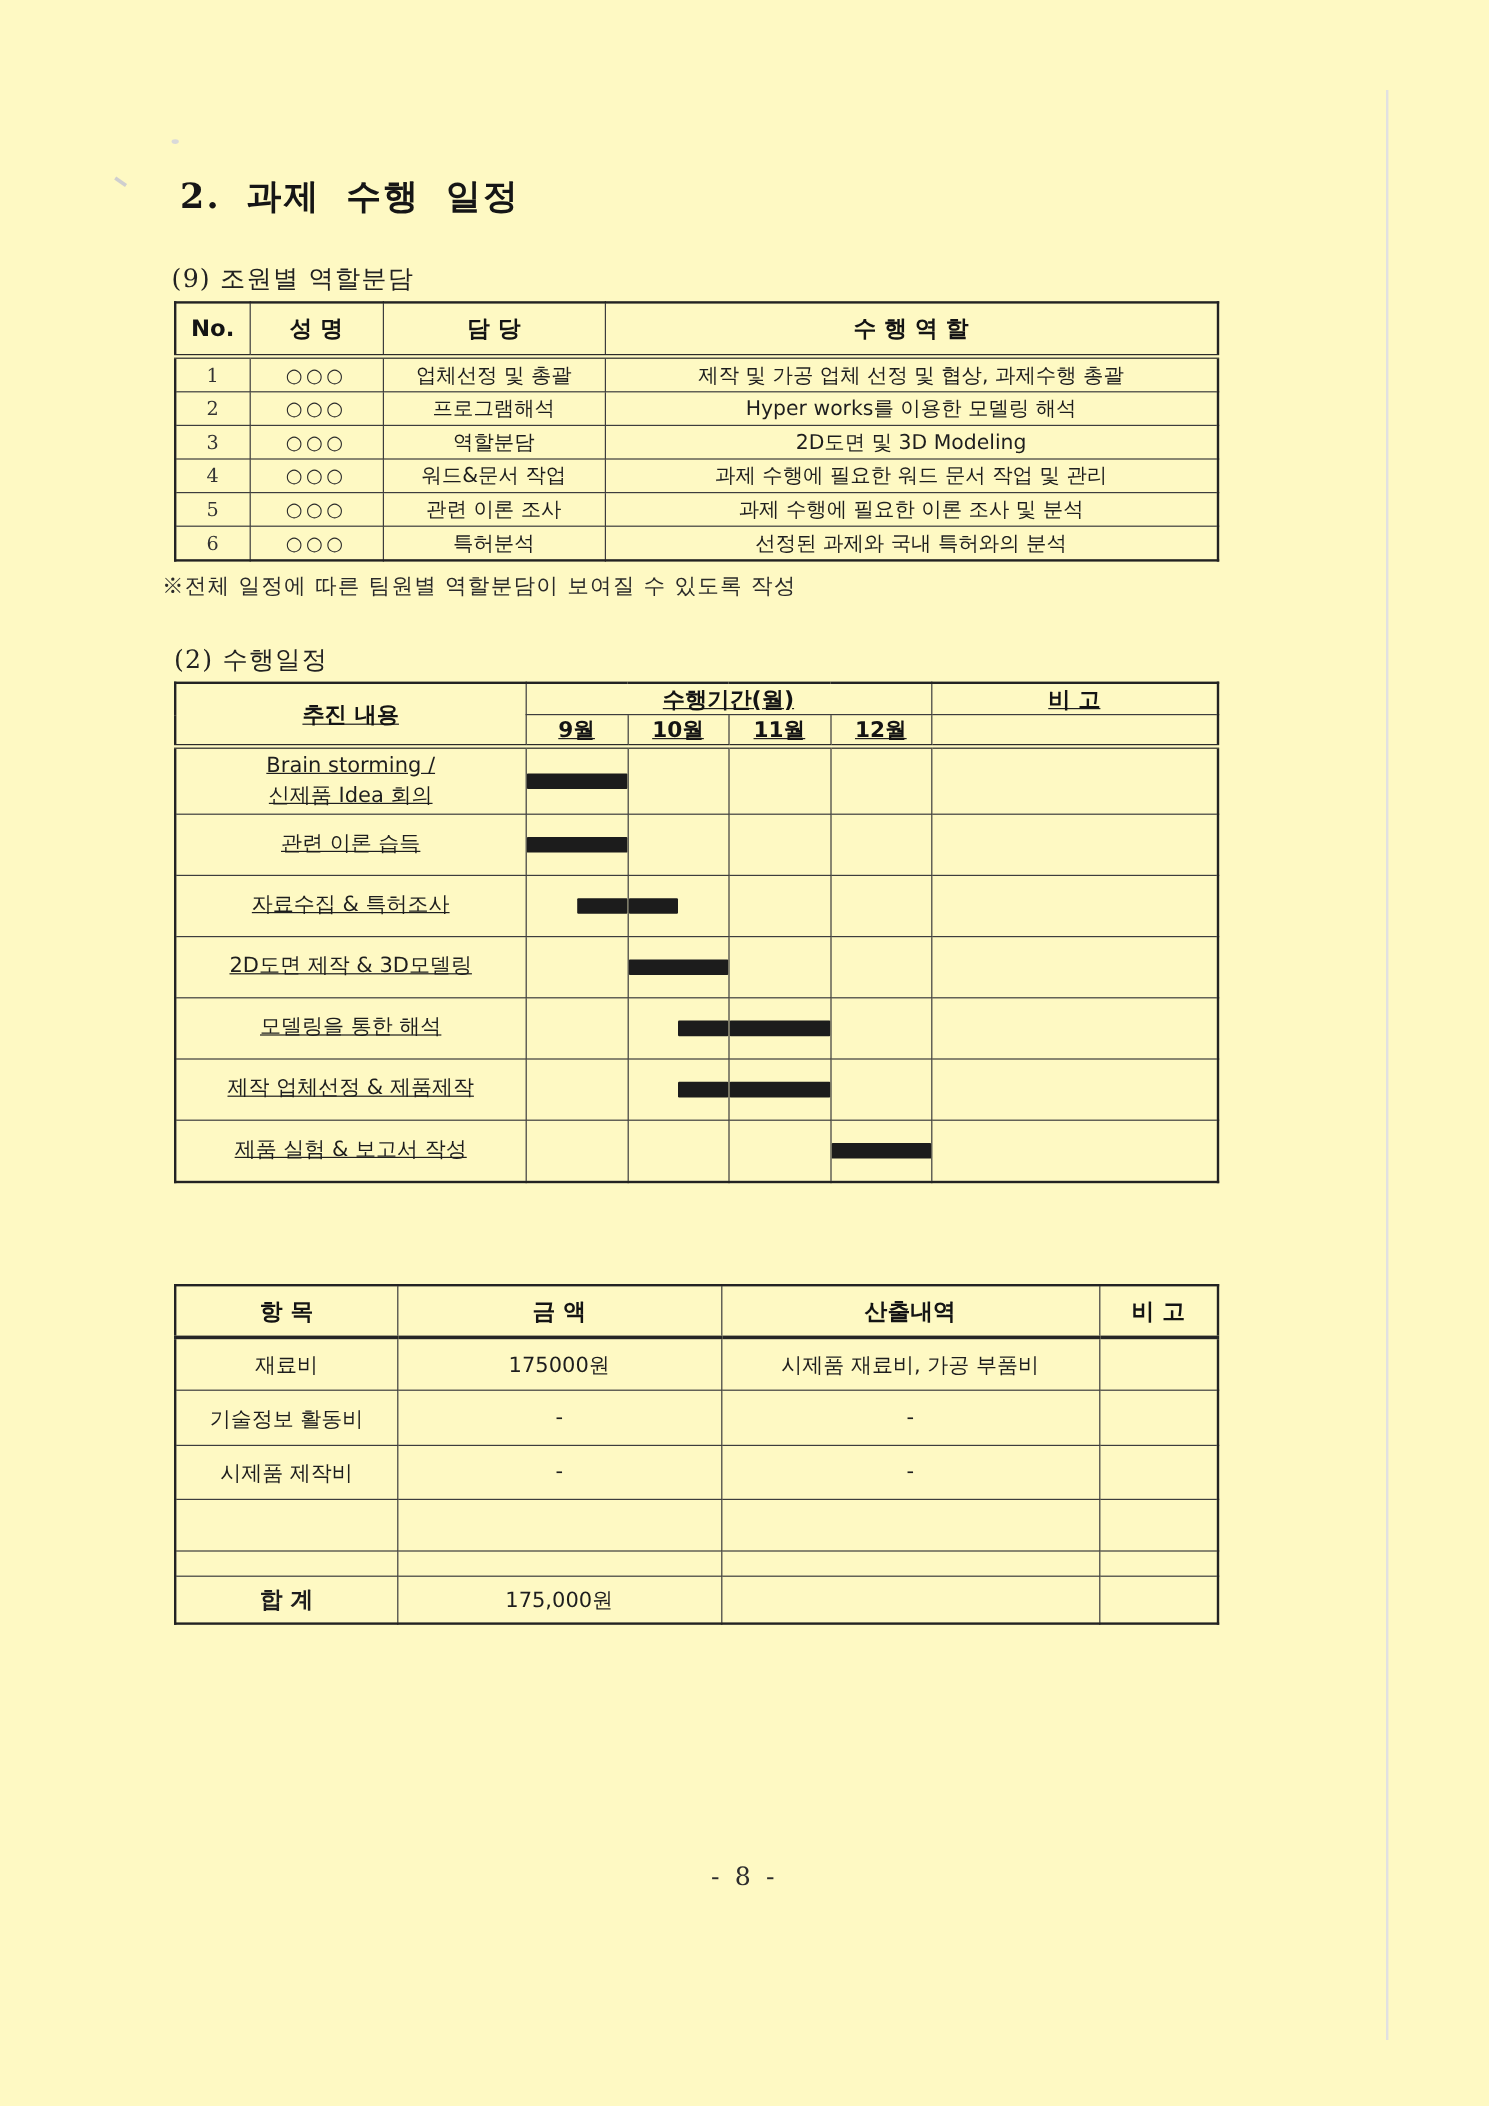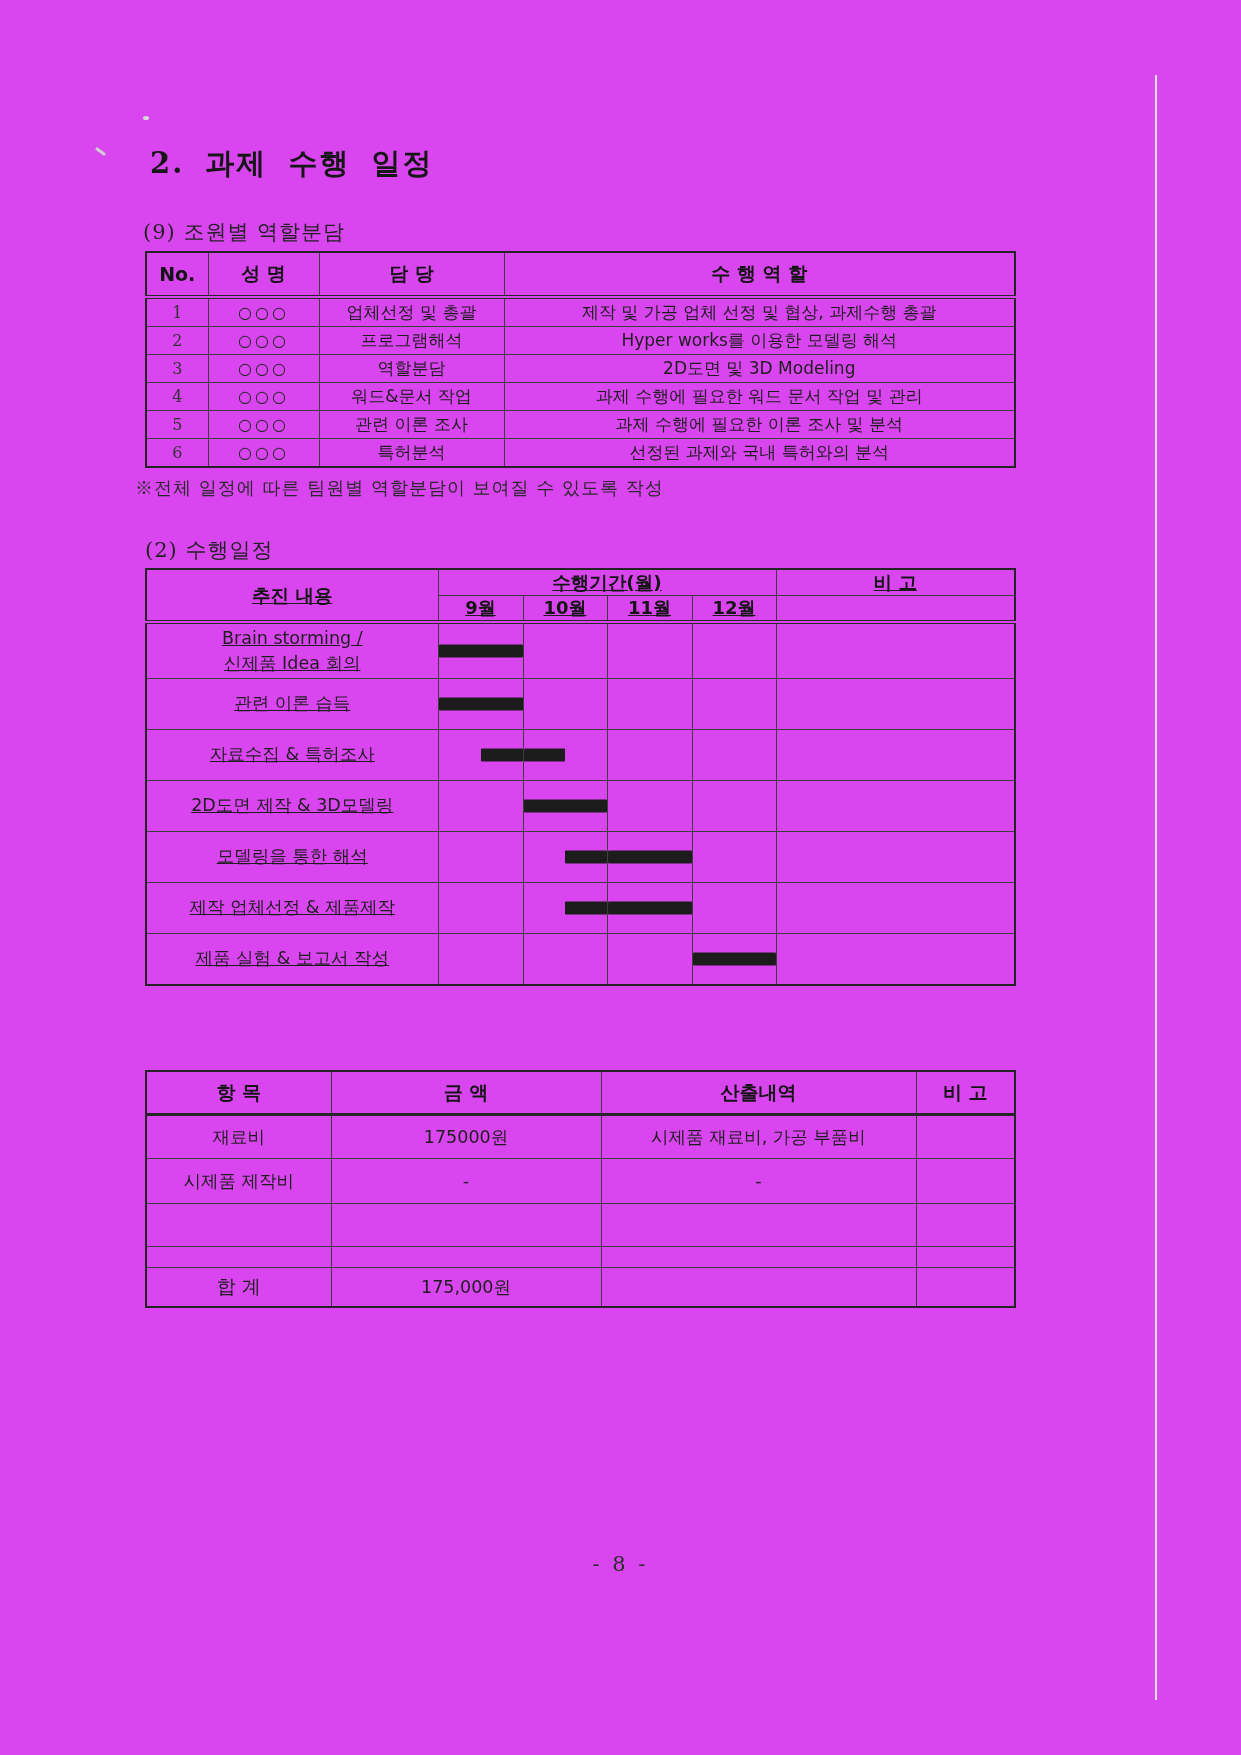--- a/index.html
+++ b/index.html
@@ -1,18 +1,18 @@
 <!DOCTYPE html>
 <html><head>
 <meta charset="utf-8">
 <style>
   html,body { margin:0; padding:0; background:#e9e9e9; }
   .page {
     position:relative; width:1241px; height:1755px; margin:0 auto;
-    background:#d946ef; color:#1f1f1f; overflow:hidden;
+    background:#fef9c3; color:#1f1f1f; overflow:hidden;
     font-family:"DejaVu Sans", sans-serif;
   }
   
   .doc-title {
     position:absolute; font-family:"DejaVu Serif", serif; font-weight:bold;
     font-size:29px; letter-spacing:2px; word-spacing:9px; color:#161616;
   }
   #title-2 { left:150px; top:144px; }
   #title-3 { left:140px; top:1018px; }
   .sub-label {
@@ -58,21 +58,21 @@
   }
   
   #budget-table { top:1070px; }
   #budget-table thead th { height:41px; border-bottom:3px solid #262626; }
   .b-r0 td { height:42px; }
   .b-r1 td { height:45px; }
   .b-r2 td { height:44px; }
   .b-r3 td { height:42px; }
   .b-r4 td { height:20px; }
   .b-r5 td { height:38px; }
-  .b-total-label { font-weight:normal; font-size:19px !important; }
+  .b-total-label { font-weight:bold; font-size:19px !important; }
   .b-amount { font-size:18px; }
   
   .page-number {
     position:absolute; top:1552px; left:0; width:100%; text-align:center;
     font-family:"DejaVu Serif", serif; font-size:21px; letter-spacing:3px; color:#2d2d2d;
   }
   .scan-vline { position:absolute; left:1155px; top:75px; width:2px; height:1625px; background:#e1e1e1; }
   .scan-speck-a { position:absolute; left:143px; top:116px; width:6px; height:4px; background:#d9d9d9; border-radius:50%; }
   .scan-speck-b { position:absolute; left:95px; top:150px; width:11px; height:3px; background:#cfcfcf; transform:rotate(35deg); }
 </style>
@@ -267,20 +267,26 @@
         <th>비 고</th>
       </tr>
     </thead>
     <tbody>
       <tr class="b-r0">
         <td>재료비</td>
         <td class="b-amount">175000원</td>
         <td>시제품 재료비, 가공 부품비</td>
         <td></td>
       </tr>
+      <tr class="b-r1">
+        <td>기술정보 활동비</td>
+        <td class="b-amount">-</td>
+        <td>-</td>
+        <td></td>
+      </tr>
       <tr class="b-r2">
         <td>시제품 제작비</td>
         <td class="b-amount">-</td>
         <td>-</td>
         <td></td>
       </tr>
       <tr class="b-r3">
         <td></td>
         <td></td>
         <td></td>

